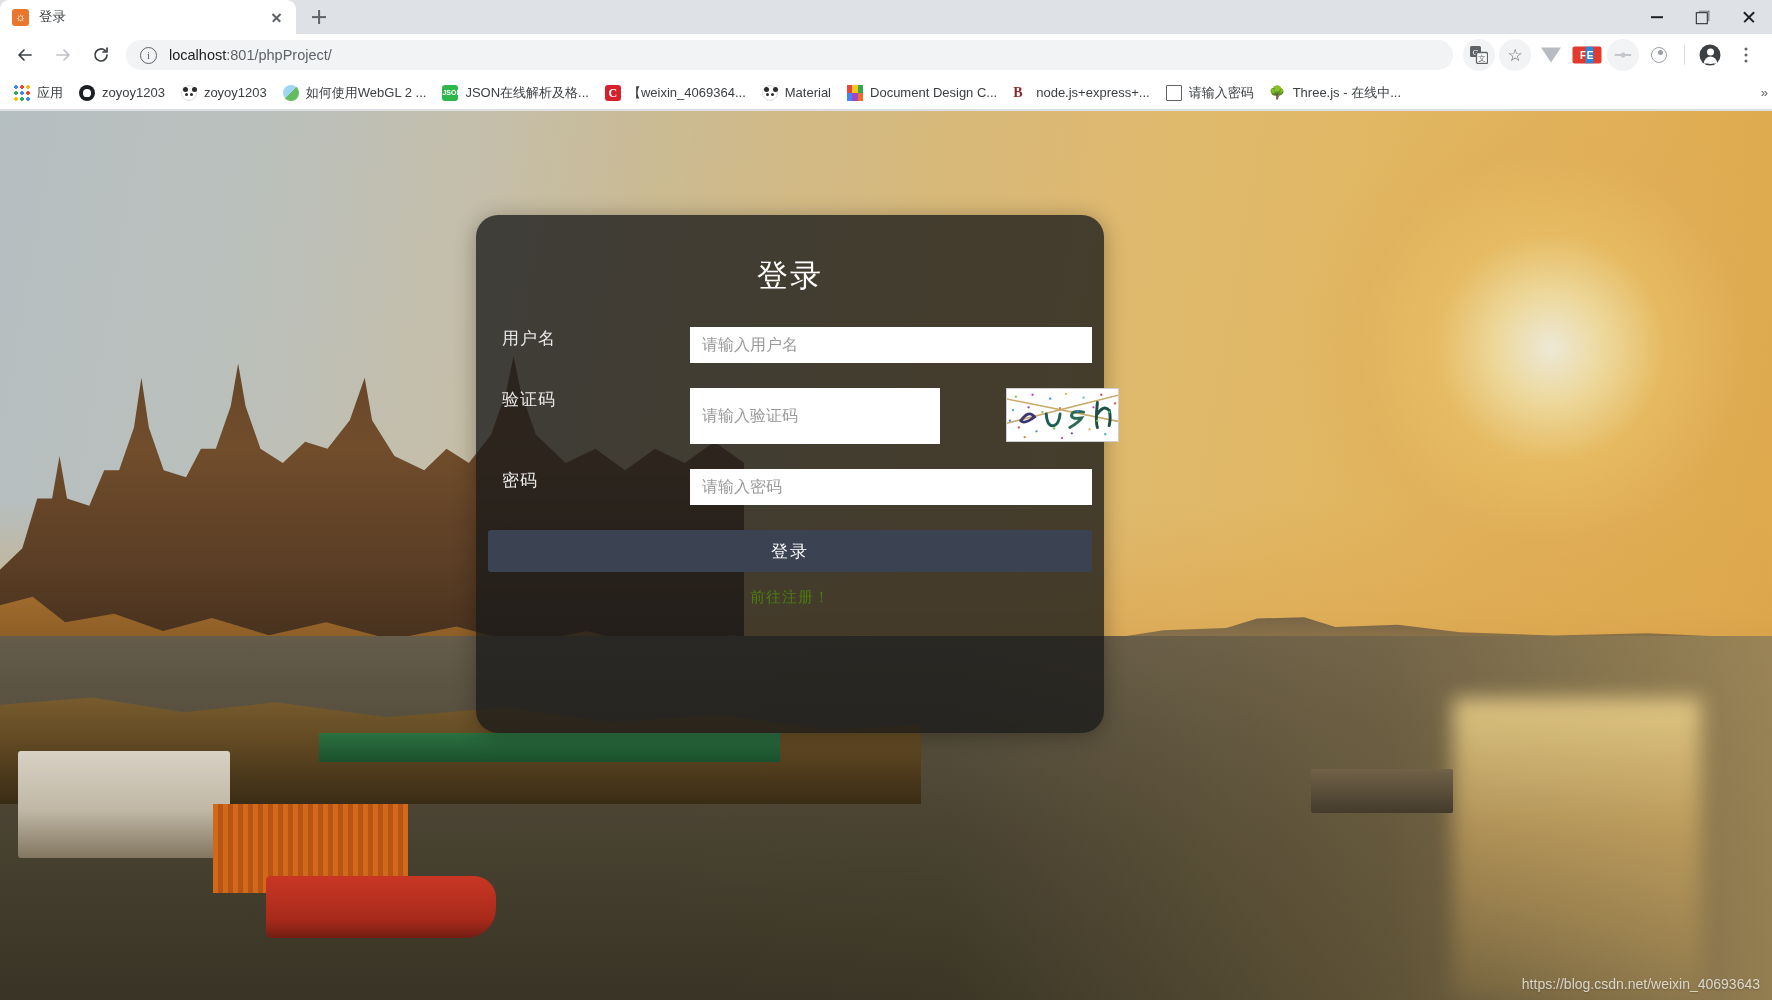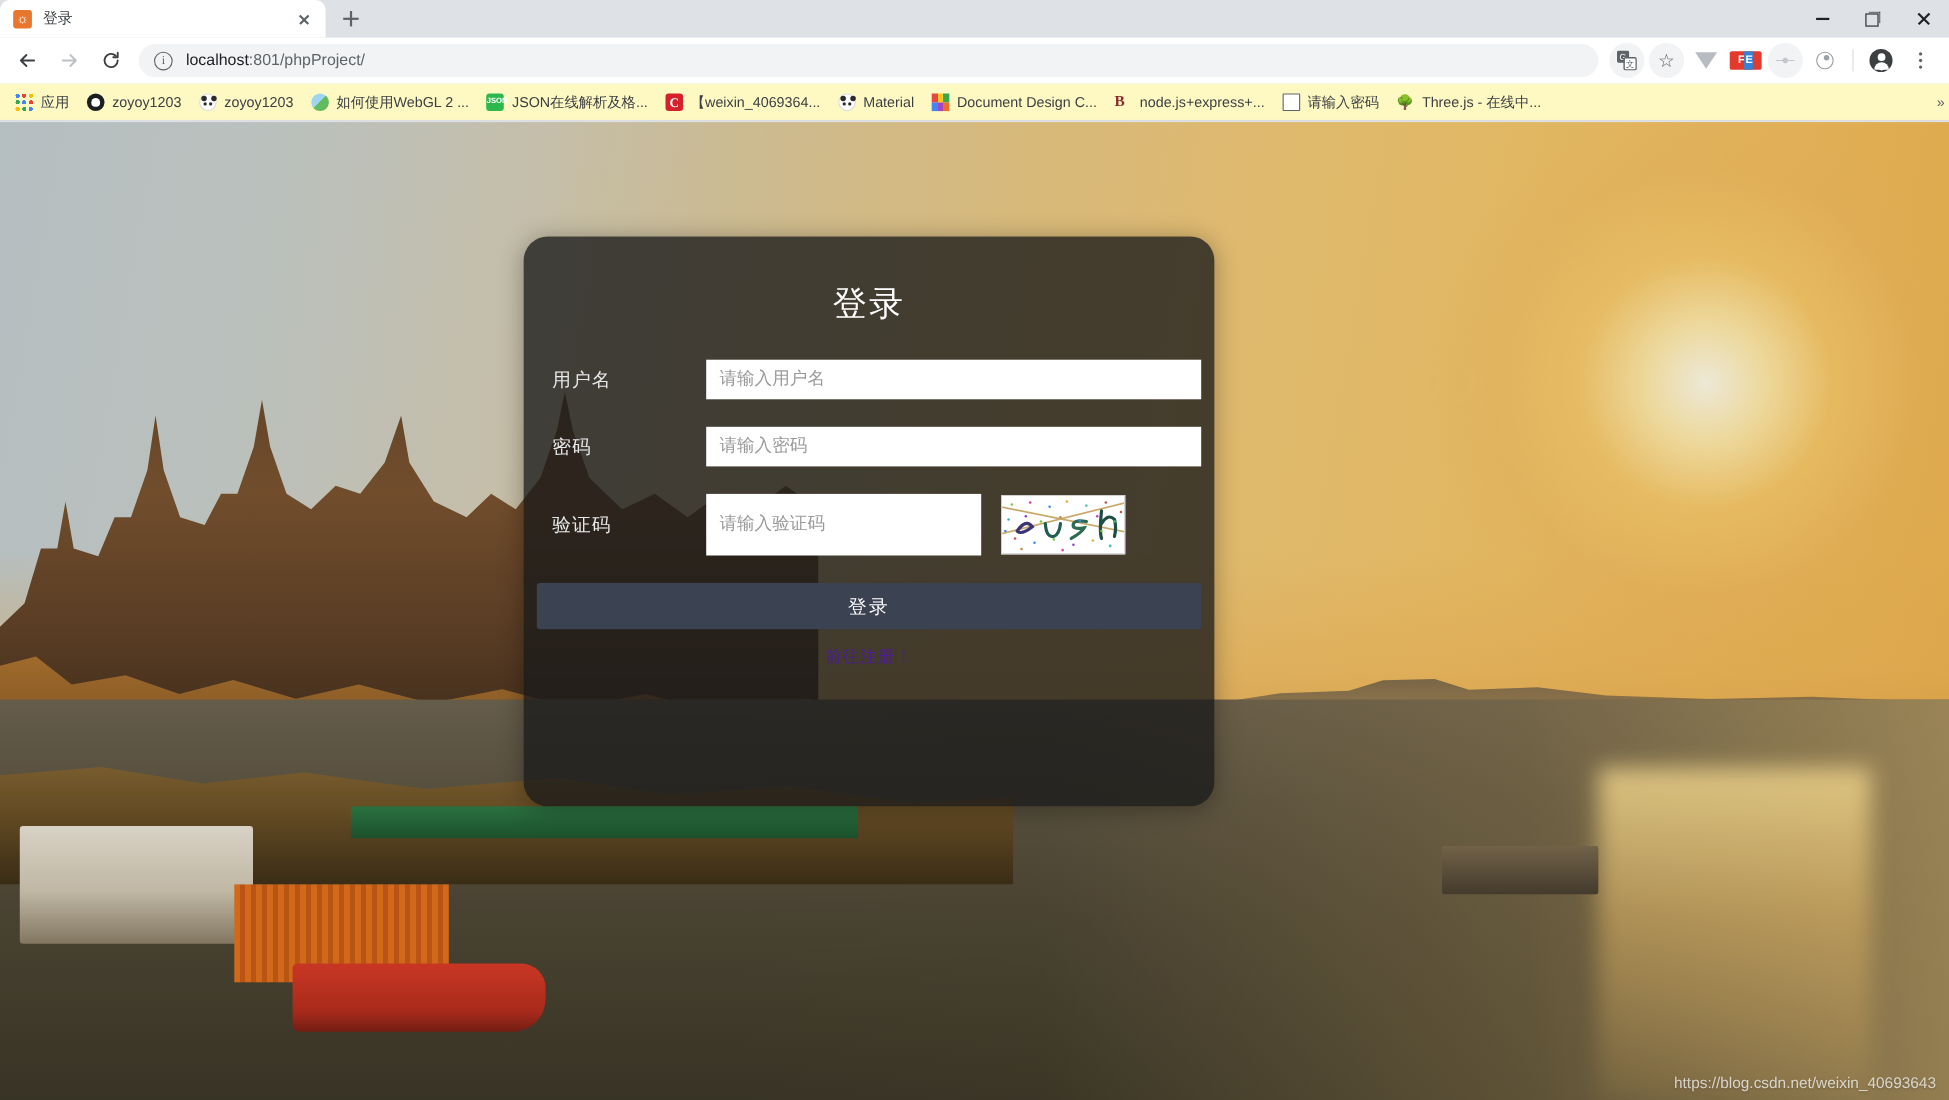--- a/index.html
+++ b/index.html
@@ -155,21 +155,21 @@
     background:#fff; border-radius:7px 7px 0 0; transform:translateX(-50%);
   }
   .icon-dots {
     position:absolute; left:50%; top:50%; transform:translate(-50%,-50%);
     width:3px; height:3px; background:#5f6368; border-radius:50%;
     box-shadow:0 -6px 0 #5f6368, 0 6px 0 #5f6368;
   }
 
   
   .bookmarks {
-    height:34px; background:#fef9c3; display:flex; align-items:center;
+    height:34px; background:#ffffff; display:flex; align-items:center;
     padding:0 6px; border-bottom:1px solid #dadce0; position:relative;
     overflow:hidden;
   }
   .bm {
     display:flex; align-items:center; height:26px; padding:0 8px;
     border-radius:4px; flex:0 0 auto; max-width:175px;
   }
   .bm-ico { width:16px; height:16px; flex:0 0 16px; margin-right:7px; position:relative; }
   .bm-lab {
     font-size:13px; color:#3c4043; white-space:nowrap;
@@ -318,21 +318,21 @@
   .login-card {
     position:absolute; left:476px; top:104px; width:628px; height:518px;
     background:rgba(26,26,26,0.78); border-radius:22px;
     box-shadow:0 3px 22px rgba(0,0,0,0.30);
   }
   .login-title {
     text-align:center; color:#fff; font-size:31px; font-weight:normal;
     padding-top:40px; letter-spacing:2px;
   }
   .form-rows { padding:30px 12px 0 26px; }
-  .frow { display:flex; align-items:center; margin-bottom:25px; }
+  .frow { display:flex; margin-bottom:25px;gap:48px; }
   .flabel {
     width:140px; flex:0 0 140px; color:#e9e9e9; font-size:17px; letter-spacing:1px;
   }
   .finput {
     flex:1; height:36px; background:#fff; border:none; outline:none;
     font-size:16px; color:#222; padding:0 12px;
     font-family:Liberation Serif, serif;
   }
   .finput::placeholder { color:#9a9a9a; }
   .frow-captcha .finput { flex:0 0 250px; height:56px; }
@@ -342,21 +342,21 @@
   }
   .captcha-img svg { display:block; width:100%; height:100%; }
   .login-btn {
     display:block; width:604px; height:42px; margin:18px auto 0;
     background:#3b4252; border:none; border-radius:3px;
     color:#fff; font-size:17px; letter-spacing:2px; cursor:pointer;
     font-family:"Liberation Sans", sans-serif;
   }
   .register-link {
     display:block; text-align:center; margin-top:16px;
-    color:#4c1d95; font-size:15px; text-decoration:none; letter-spacing:1px;
+    color:#4d7c0f; font-size:15px; text-decoration:none; letter-spacing:1px;
   }
 
   .watermark {
     position:absolute; right:12px; bottom:8px;
     color:rgba(255,255,255,0.72); font-size:14px;
     text-shadow:0 1px 2px rgba(0,0,0,0.25);
     padding-left:23px;
   }
 </style>
 </head>
@@ -504,25 +504,20 @@
     </div>
 
     <div class="login-card">
       <div class="login-title">登录</div>
 
       <div class="form-rows">
 
         <div class="frow">
           <div class="flabel">用户名</div>
           <input class="finput" type="text" placeholder="请输入用户名" style="">
-        </div>
-
-        <div class="frow">
-          <div class="flabel">密码</div>
-          <input class="finput" type="text" placeholder="请输入密码" style="">
         </div>
 
         <div class="frow frow-captcha">
           <div class="flabel">验证码</div>
           <input class="finput" type="text" placeholder="请输入验证码" style="">
           <div class="captcha-img">
             <svg viewBox="0 0 113 54" preserveAspectRatio="none">
               <rect width="113" height="54" fill="#ffffff"></rect>
               <g stroke="#c9a96a" stroke-width="1.6" fill="none">
                 <line x1="-2" y1="10" x2="115" y2="34"></line>
@@ -557,20 +552,25 @@
                   <circle cx="18" cy="50" r="1.2" fill="#c98943"></circle>
                 <circle cx="56" cy="51" r="1.2" fill="#c943b8"></circle>
                   <circle cx="92" cy="33" r="1.2" fill="#7ac943"></circle>
                 <circle cx="3" cy="33" r="1.2" fill="#4385f4"></circle>
                   <circle cx="110" cy="15" r="1.2" fill="#c95353"></circle>
               </g>
             </svg>
           </div>
         </div>
 
+        <div class="frow">
+          <div class="flabel">密码</div>
+          <input class="finput" type="text" placeholder="请输入密码" style="">
+        </div>
+
       </div>
 
       <button class="login-btn">登录</button>
       <a class="register-link" href="#">前往注册！</a>
     </div>
 
     <div class="watermark">https://blog.csdn.net/weixin_40693643</div>
   </div>
 
 </div>

